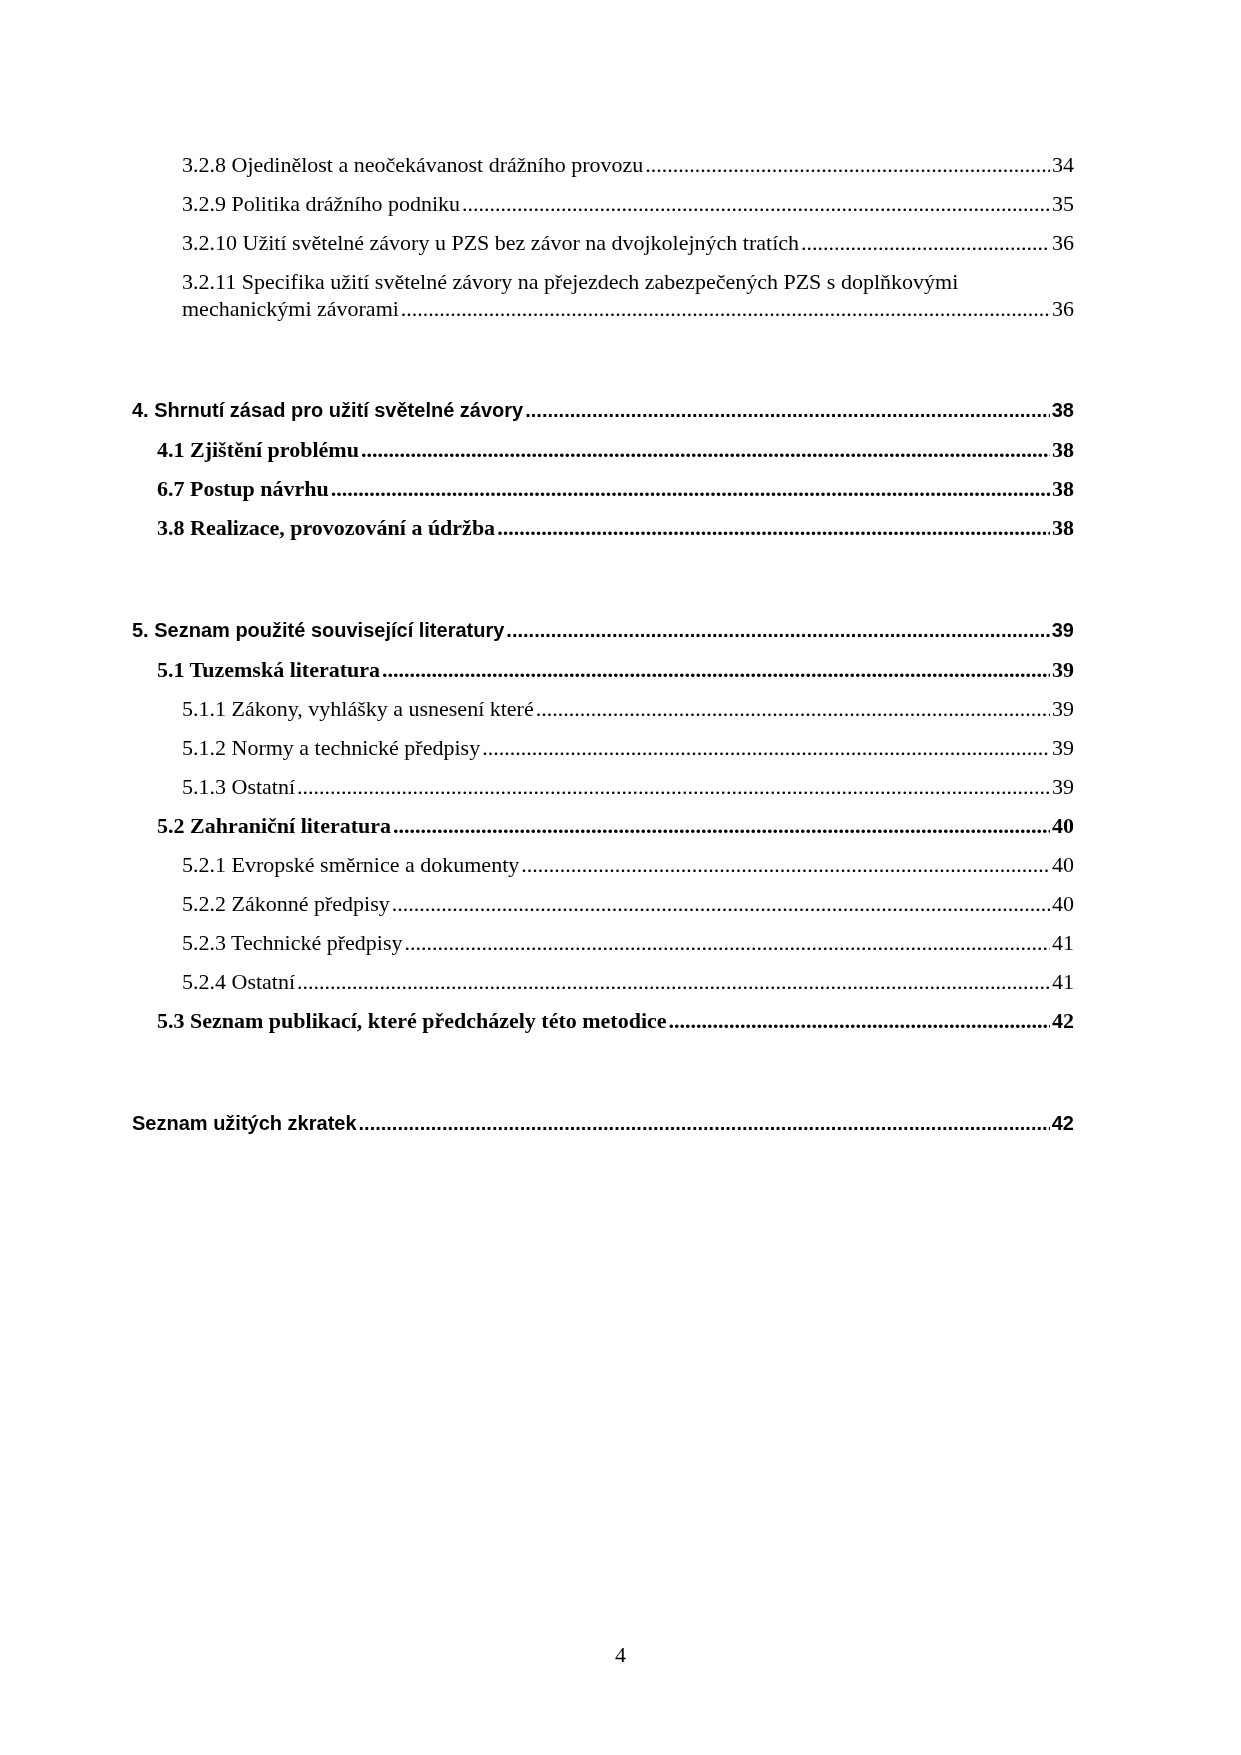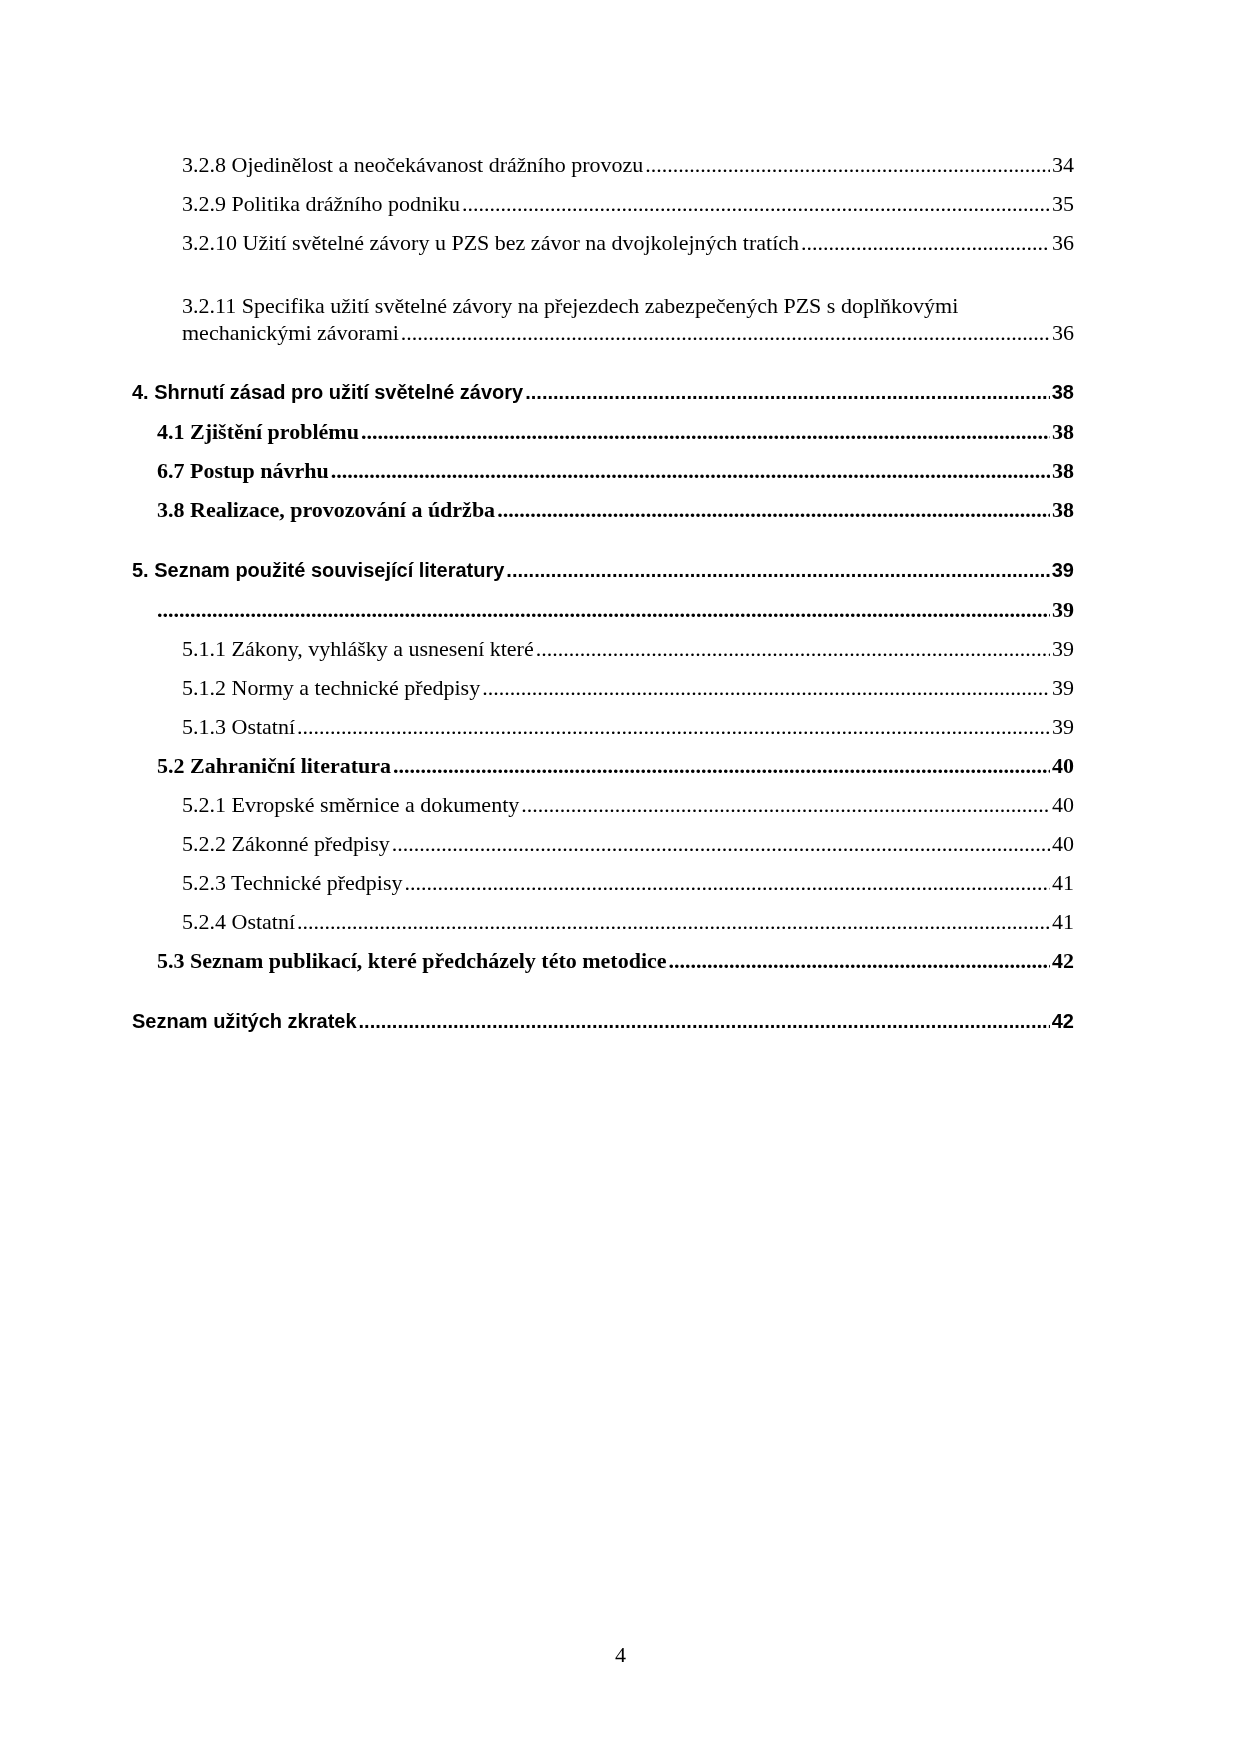--- a/index.html
+++ b/index.html
@@ -6,29 +6,29 @@
     body { width: 1241px; height: 1755px; position: relative; overflow: hidden; color: #000; }
     .toc { position: absolute; left: 132px; top: 145px; width: 942px; }
     .row { position: relative; display: flex; align-items: baseline; white-space: nowrap; }
     .row .title { flex: 0 0 auto; padding-right: 2px; }
     .row .leader { flex: 1 1 auto; overflow: hidden; white-space: nowrap; letter-spacing: 0px; }
     .row .leader::before { content: "..................................................................................................................................................................................................................................................................................................................................................................................................................."; }
     .row .page { flex: 0 0 auto; padding-left: 2px; }
 
     
     .l3 { font-family: "Liberation Serif", serif; font-size: 22px; padding-left: 50px; height: 39px; line-height: 39px; }
-    .l3.wrap { display: block; height: auto; line-height: 27px; margin-bottom: 3px; margin-top: 24px; }
+    .l3.wrap { display: block; height: auto; line-height: 27px; margin-bottom: 3px; }
     .l3.wrap .first { display: block; white-space: nowrap; }
     .l3.wrap .second { display: flex; align-items: flex-end; }
 
     
     .l2 { font-family: "Liberation Serif", serif; font-size: 22px; font-weight: bold; padding-left: 25px; height: 39px; line-height: 39px; }
 
     
-    .l1 { font-family: "Liberation Sans", sans-serif; font-size: 20px; font-weight: bold; padding-left: 0; height: 39px; line-height: 39px; }
+    .l1 { font-family: "Liberation Sans", sans-serif; font-size: 20px; font-weight: bold; padding-left: 0; height: 39px; line-height: 39px; margin-top: 42px; }
     .gap { height: 24px; }
     .gap-s { height: 22px; }
 
     .footer-page { position: absolute; left: 0; width: 1241px; top: 1642px; text-align: center; font-family: "Liberation Serif", serif; font-size: 22px; }
   </style>
 </head>
 <body>
 
 <div class="toc">
 
@@ -80,20 +80,21 @@
   </div>
 
   <div class="gap-s"></div>
 
   <div class="row l1">
     <span class="title">5. Seznam použité související literatury</span>
     <span class="leader"></span>
     <span class="page">39</span>
   </div>
   <div class="row l2">
+    <span class="title">5.1 Tuzemská literatura</span>
     <span class="leader"></span>
     <span class="page">39</span>
   </div>
   <div class="row l3">
     <span class="title">5.1.1 Zákony, vyhlášky a usnesení které</span>
     <span class="leader"></span>
     <span class="page">39</span>
   </div>
   <div class="row l3">
     <span class="title">5.1.2 Normy a technické předpisy</span>

